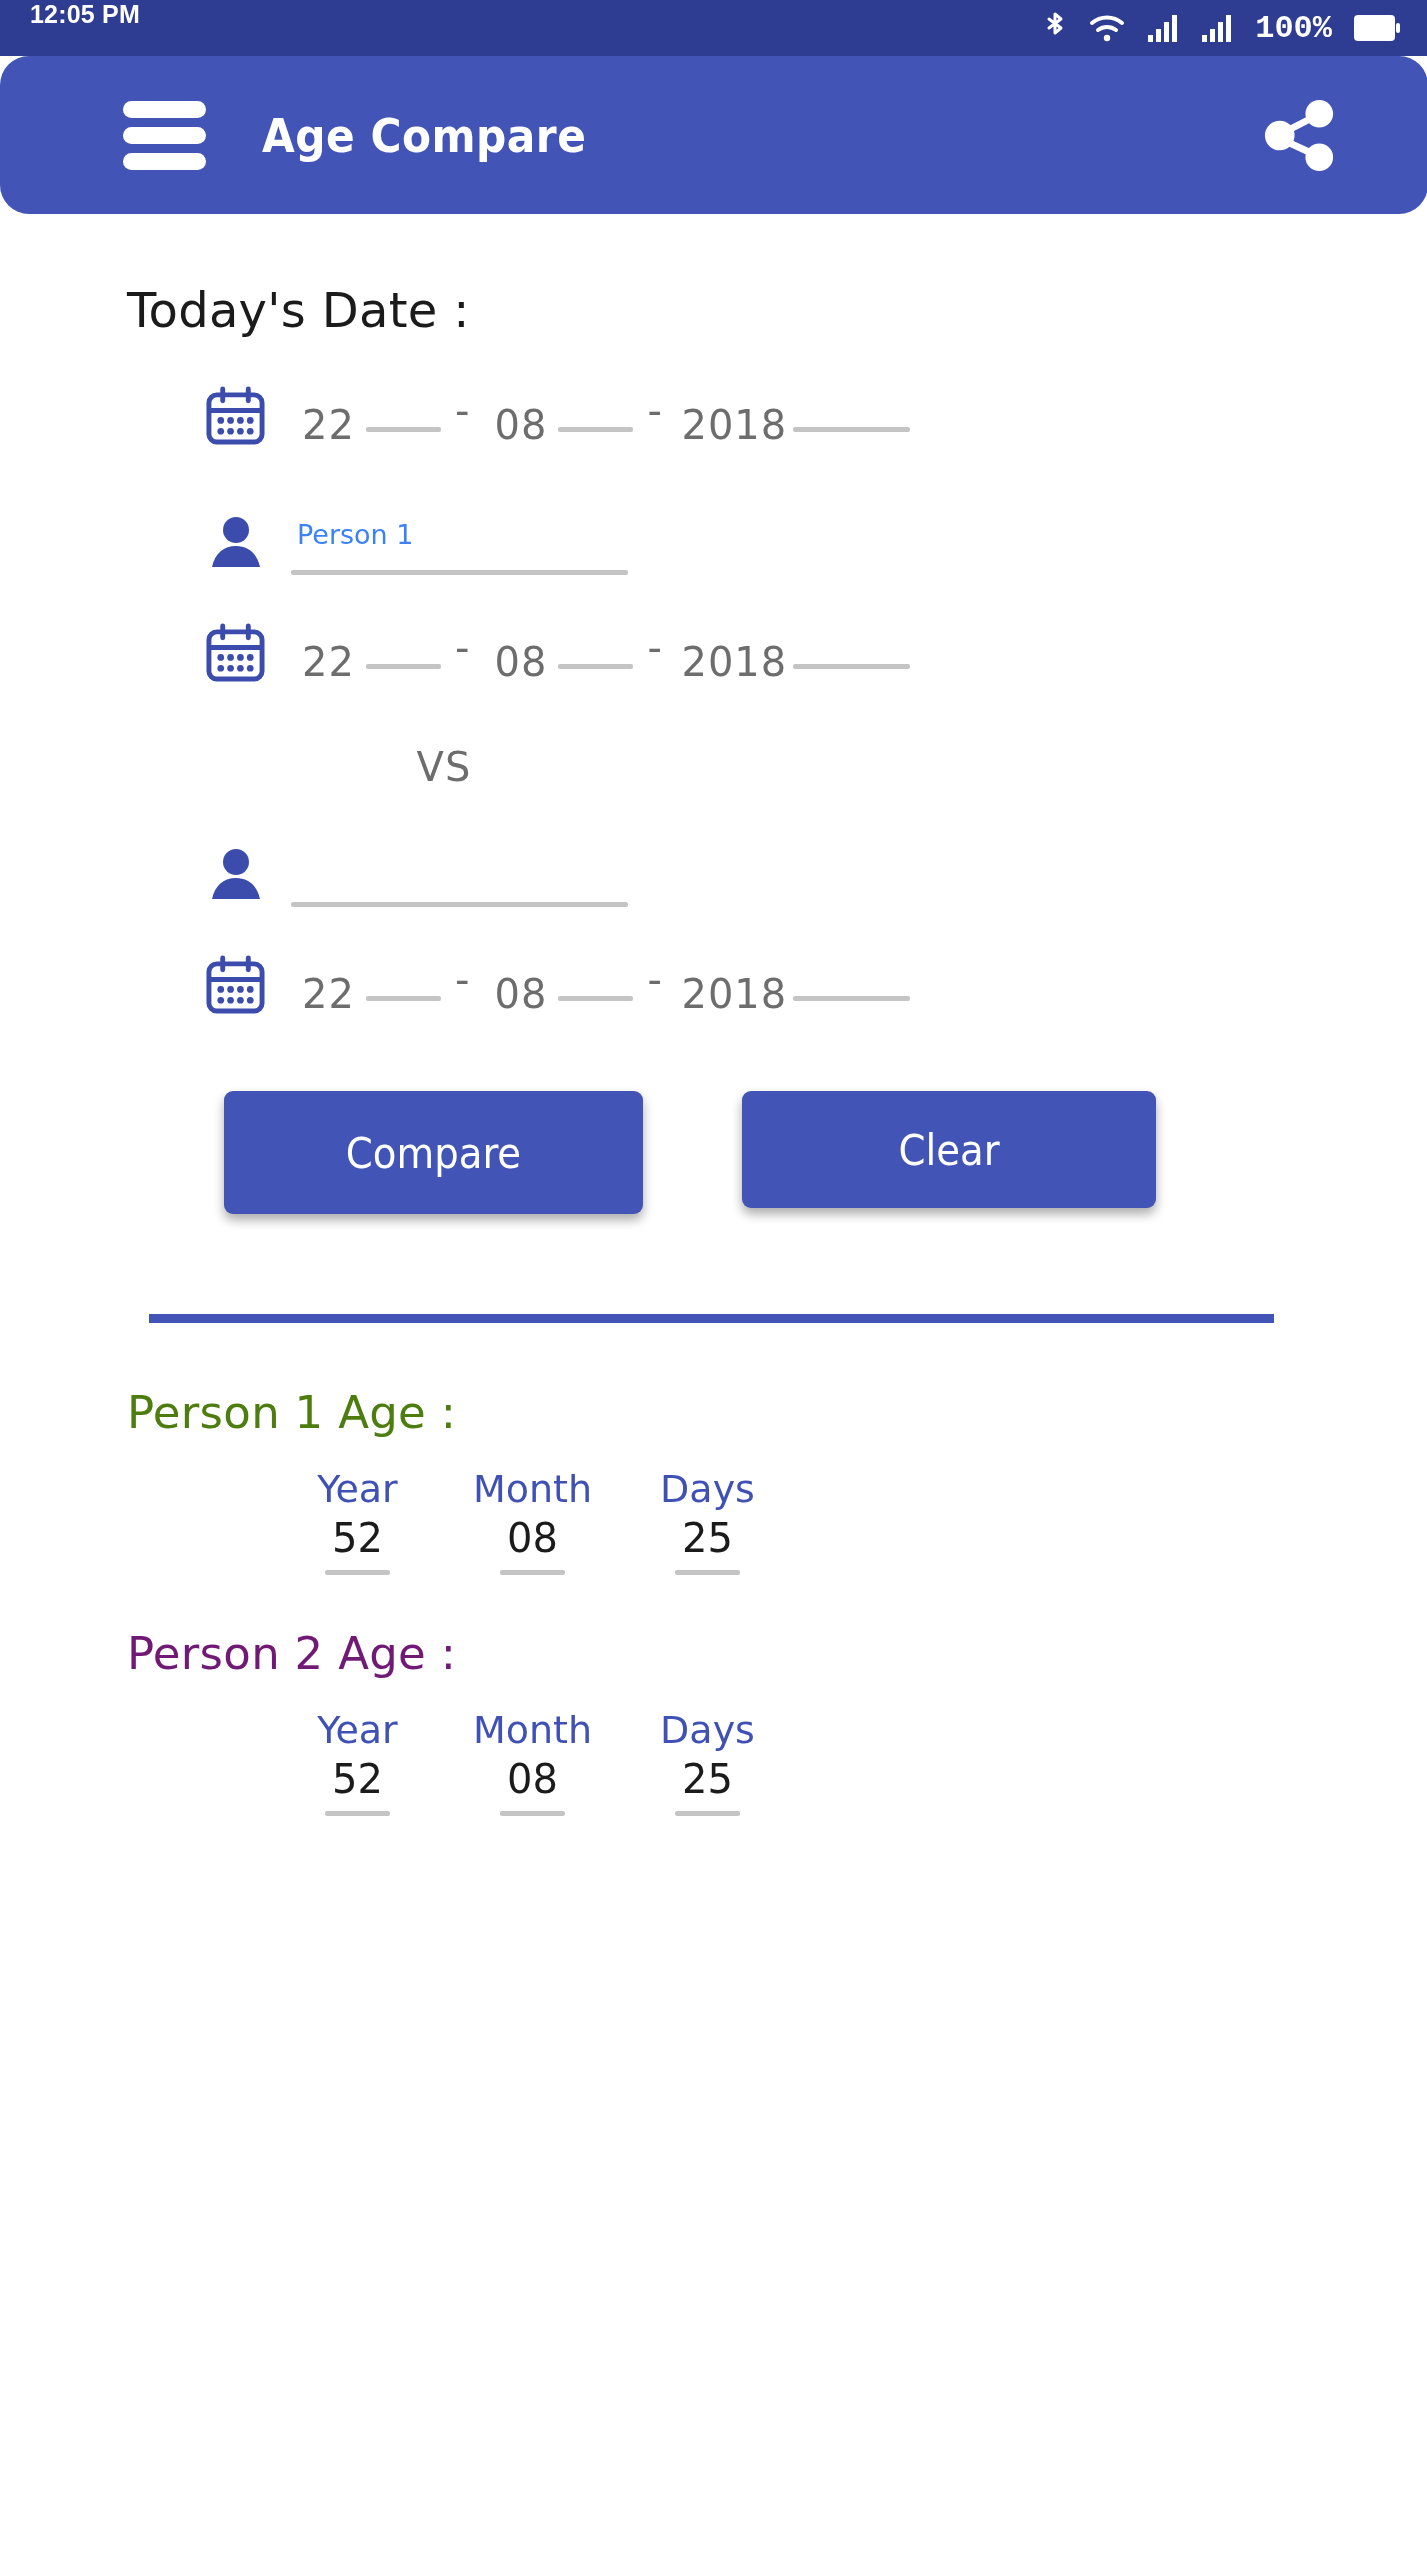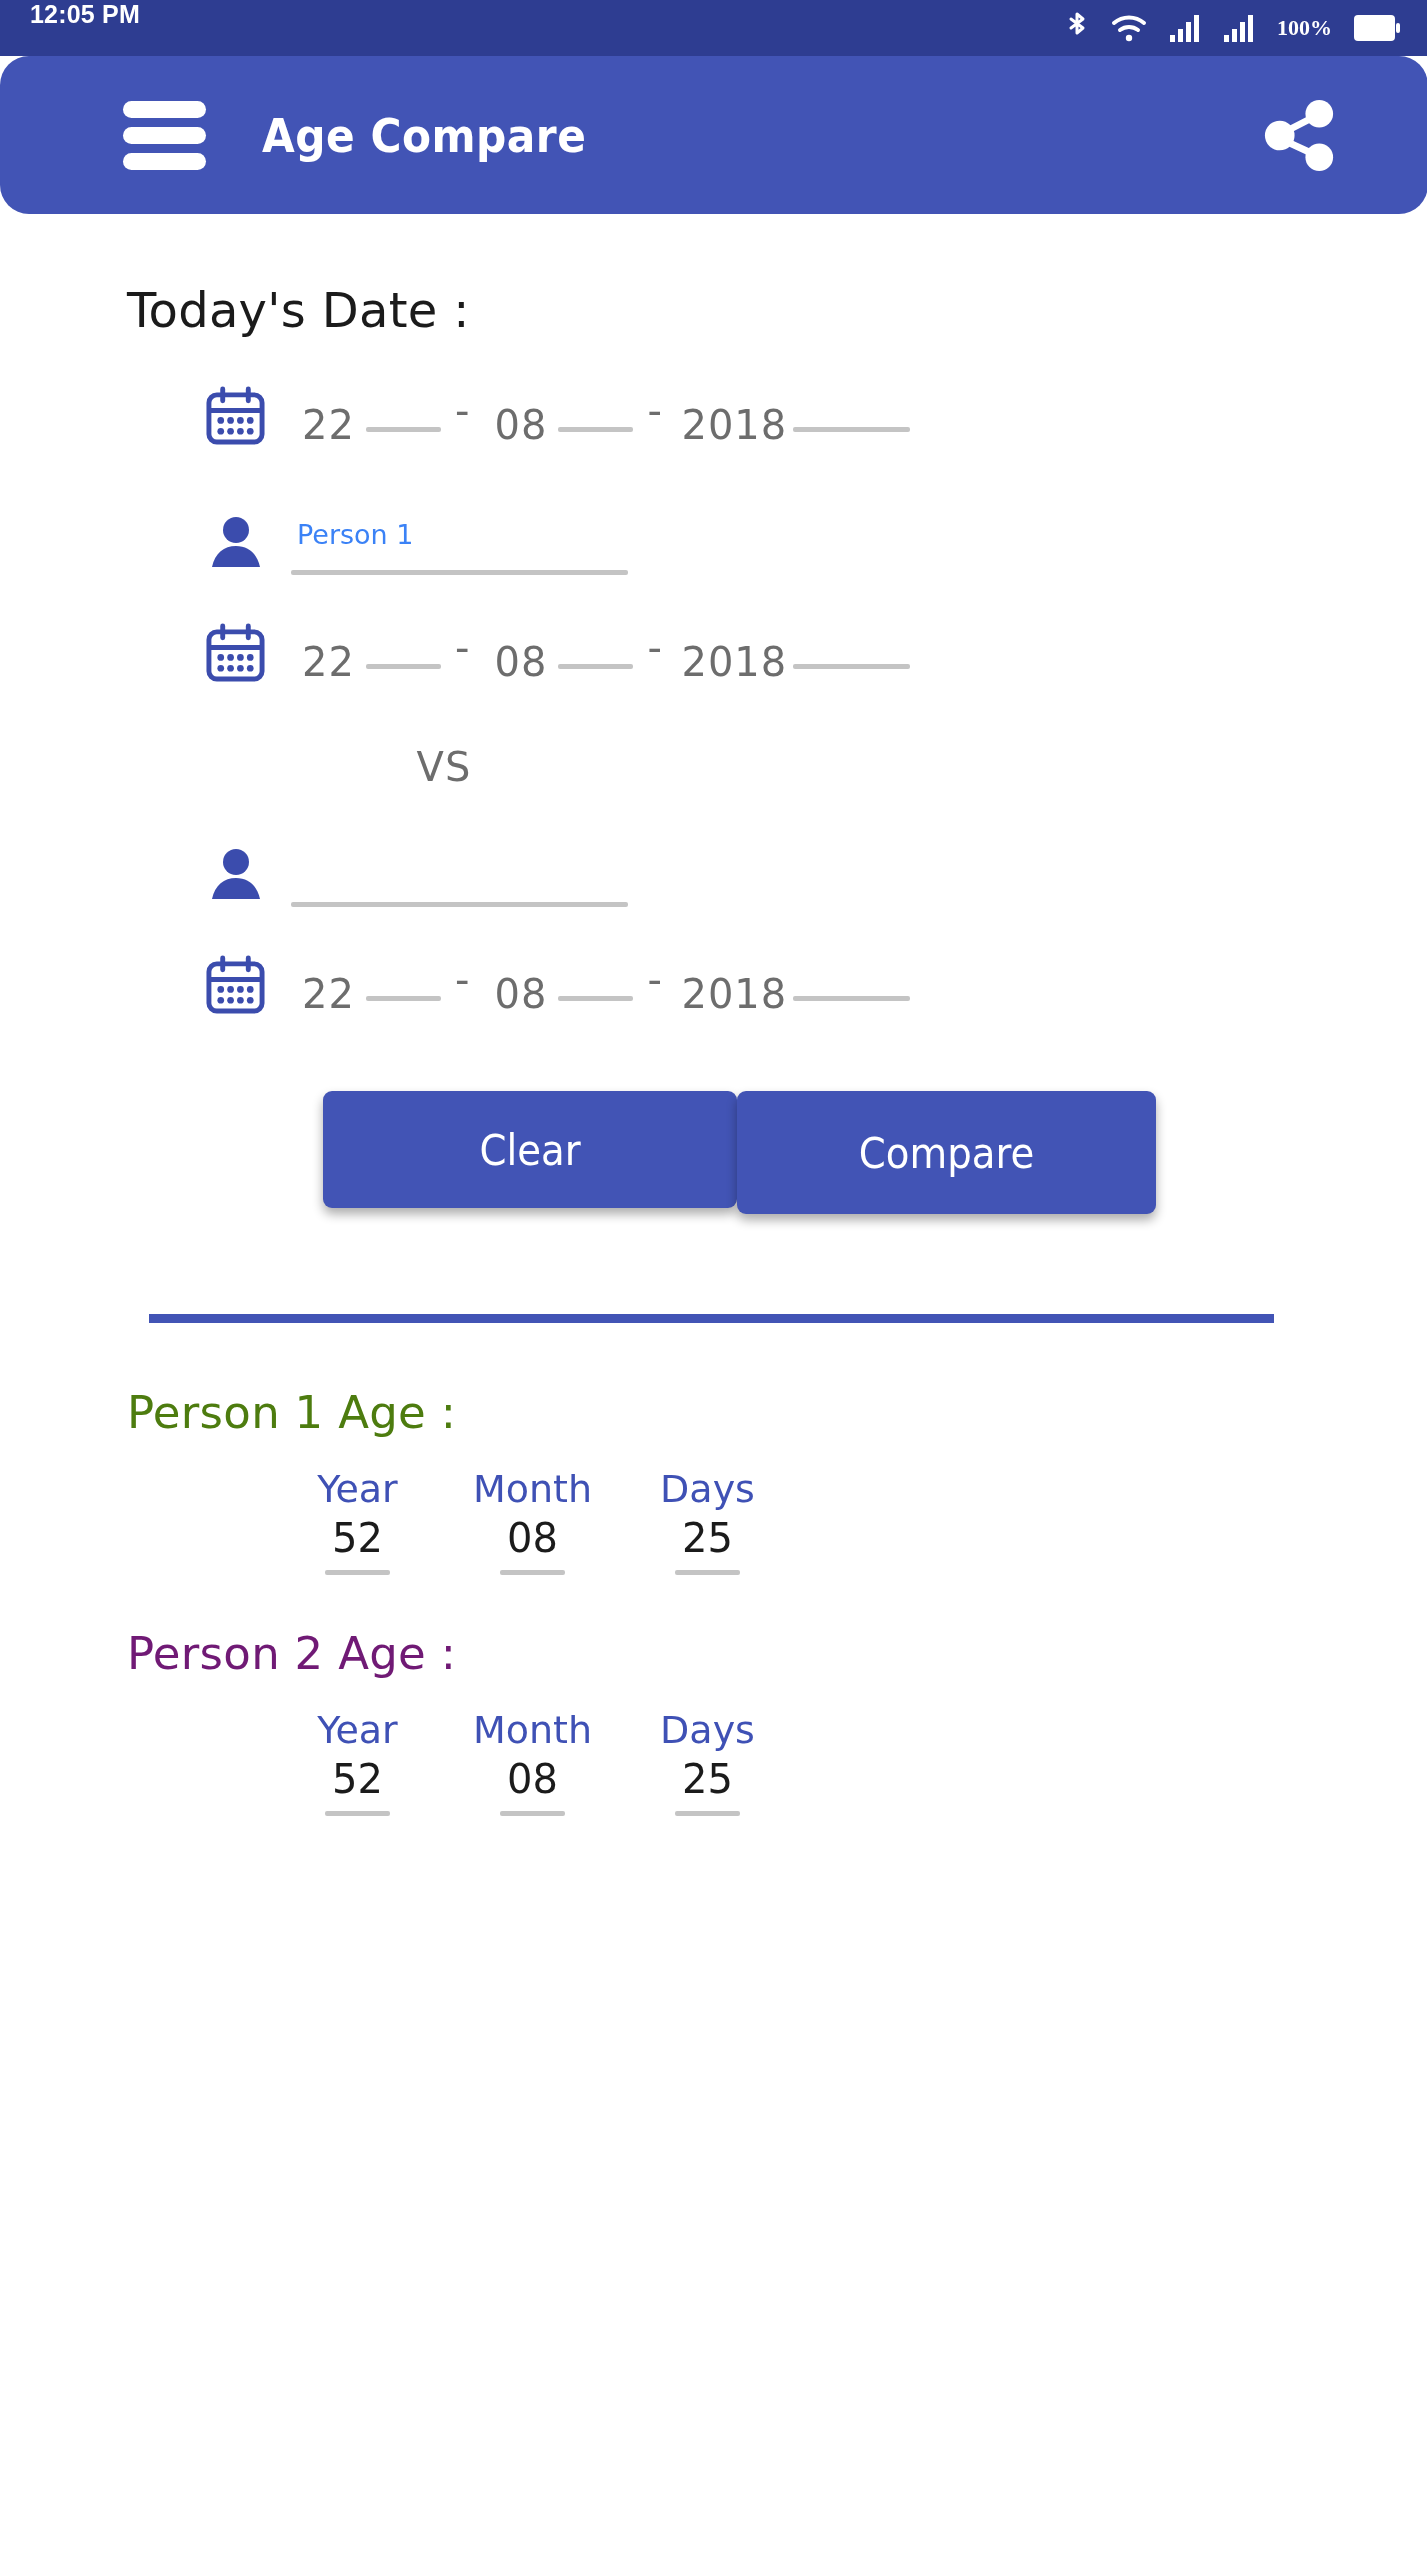--- a/index.html
+++ b/index.html
@@ -16,22 +16,22 @@
     position: absolute; left: 0; top: 0; width: 1428px; height: 56px;
     background: #2e3d91; display: flex; 
     padding: 0 28px 0 30px;
   }
   .status-time {
     color: #ffffff; font-size: 25px; font-weight: 700;
     letter-spacing: 0.2px; font-family: "Liberation Sans", sans-serif;
   }
   .status-right { margin-left: auto; display: flex; align-items: center; gap: 22px; }
   .status-pct {
-    color: #ffffff; font-size: 22px; font-weight: 700;
-    font-family: Liberation Serif, serif;
+    color: #ffffff; font-size: 32px; font-weight: 700;
+    font-family: Liberation Mono, monospace;
   }
   .ic { display: block; }
 
   
   .appbar {
     position: absolute; left: 0; top: 56px; width: 1428px; height: 158px;
     background: #4254b5; display: flex; align-items: center; border-radius: 29px;
   }
   .hamburger {
     width: 83px; height: 69px; margin-left: 123px;
@@ -299,22 +299,22 @@
         </div>
         <span class="dash">-</span>
         <div class="seg y">
           <span class="seg-val">2018</span>
           <span class="seg-underline"></span>
         </div>
       </div>
     </div>
 
     <div class="buttons" style="margin-top:73px">
+      <button class="btn btn-compare">Compare</button>
       <button class="btn btn-clear">Clear</button>
-      <button class="btn btn-compare">Compare</button>
     </div>
 
     <div class="divider"></div>
 
     <div class="result-title p1" style="margin-top:63px">Person 1 Age :</div>
     <div class="agegrid" style="margin-top:27px">
       <div class="agecol">
         <span class="hd">Year</span>
         <span class="vl">52</span>
         <span class="ul"></span>

